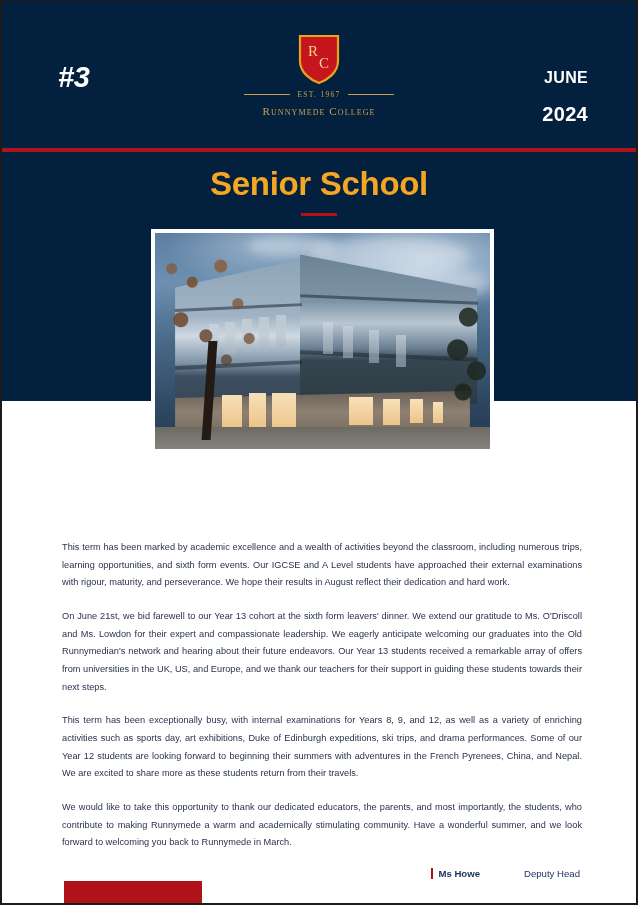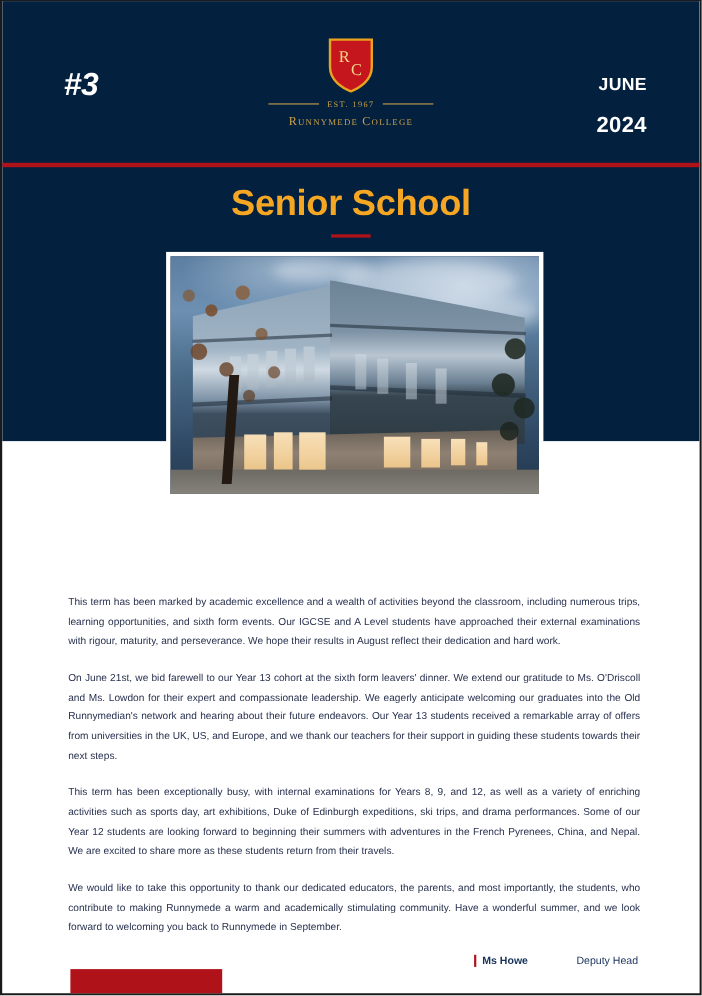--- a/index.html
+++ b/index.html
@@ -385,21 +385,21 @@
       <div class="ph-tree-trunk"></div>
       <div class="ph-tree-right"></div>
     </div>
   </div>
 
 
   <div class="article">
     <p>This term has been marked by academic excellence and a wealth of activities beyond the classroom, including numerous trips, learning opportunities, and sixth form events. Our IGCSE and A Level students have approached their external examinations with rigour, maturity, and perseverance. We hope their results in August reflect their dedication and hard work.</p>
     <p>On June 21st, we bid farewell to our Year 13 cohort at the sixth form leavers' dinner. We extend our gratitude to Ms. O'Driscoll and Ms. Lowdon for their expert and compassionate leadership. We eagerly anticipate welcoming our graduates into the Old Runnymedian's network and hearing about their future endeavors. Our Year 13 students received a remarkable array of offers from universities in the UK, US, and Europe, and we thank our teachers for their support in guiding these students towards their next steps.</p>
     <p>This term has been exceptionally busy, with internal examinations for Years 8, 9, and 12, as well as a variety of enriching activities such as sports day, art exhibitions, Duke of Edinburgh expeditions, ski trips, and drama performances. Some of our Year 12 students are looking forward to beginning their summers with adventures in the French Pyrenees, China, and Nepal. We are excited to share more as these students return from their travels.</p>
-    <p>We would like to take this opportunity to thank our dedicated educators, the parents, and most importantly, the students, who contribute to making Runnymede a warm and academically stimulating community. Have a wonderful summer, and we look forward to welcoming you back to Runnymede in September.</p>
+    <p>We would like to take this opportunity to thank our dedicated educators, the parents, and most importantly, the students, who contribute to making Runnymede a warm and academically stimulating community. Have a wonderful summer, and we look forward to welcoming you back to Runnymede in March.</p>
 
     <div class="signature">
       <div class="sig-name">
         <span class="sig-bar"></span>
         <span>Ms Howe</span>
       </div>
       <div class="sig-role">Deputy Head</div>
     </div>
   </div>
 

